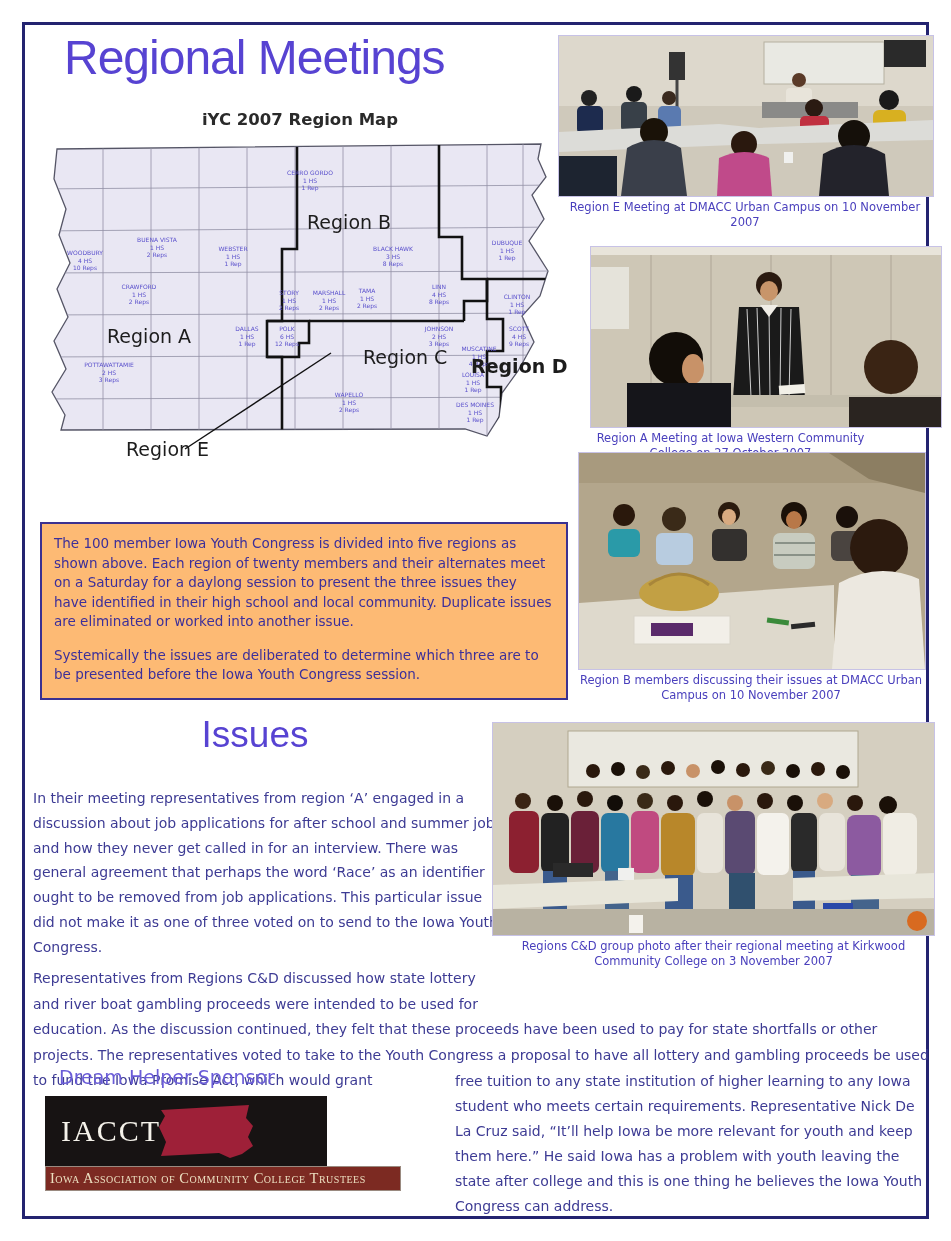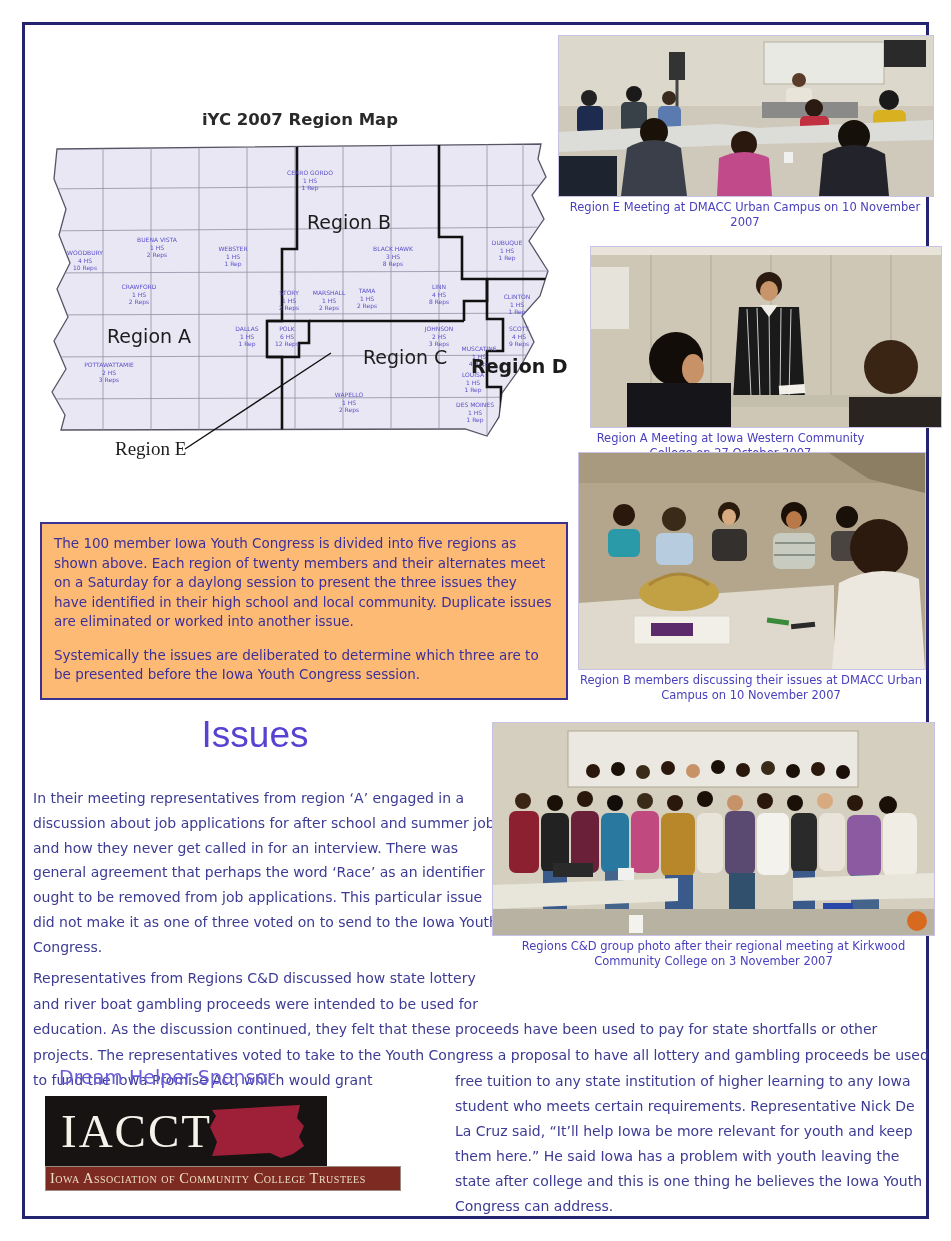--- a/index.html
+++ b/index.html
@@ -32,32 +32,33 @@
                   color:#5743d2;font-family:"Liberation Sans",sans-serif;}
   .para{color:#3d3b94;font-size:14px;}
   #para1{position:absolute;left:33px;top:772px;width:470px;line-height:24.8px;}
   #para2{position:absolute;left:33px;top:952px;width:900px;line-height:25.5px;}
   .cap-spacer{float:right;width:452px;height:26px;}
   #para3{position:absolute;left:455px;top:1055px;width:478px;line-height:25px;}
 
   .sponsor{position:absolute;left:45px;top:1066px;width:400px;}
   .sponsor-heading{color:#6a5cd8;font-size:19px;margin:0 0 8px 14px;}
   .iacct-top{display:flex;align-items:center;background:#171313;width:262px;height:66px;padding:2px 4px 2px 16px;}
-  .iacct-acronym{font-family:"Liberation Serif",serif;font-size:47px;color:#f5f2ea;letter-spacing:2px;line-height:1;}
+  .iacct-acronym{font-family:"Liberation Serif",serif;font-size:30px;color:#f5f2ea;letter-spacing:2px;line-height:1;}
   .iowa-shape{margin-left:-4px;}
   .iacct-banner{width:346px;background:#7c2a22;border:1px solid #9a8a80;color:#ecdfc0;
                 font-family:"Liberation Serif",serif;font-variant:small-caps;font-size:14.5px;
                 letter-spacing:0.5px;padding:3px 4px;margin-top:0px;}
 </style>
 </head>
 <body>
 
 <div id="page">
   <div class="frame"></div>
 
+  <div class="page-title">Regional Meetings</div>
 
   <div class="map-title">iYC 2007 Region Map</div>
 
   <div class="map-wrap">
     <svg width="530" height="352" viewBox="0 0 530 352">
       <defs>
         <clipPath id="iowa">
           <path d="M22,16 L506,11 L503,26 L511,44 L497,62 L509,86 L494,108 L513,138 L505,163 L487,183 L499,209 L483,238 L467,260 L464,284 L452,303 L430,296 L26,297 L30,282 L17,259 L31,236 L19,208 L33,184 L22,156 L35,130 L24,102 L31,76 L19,46 Z"></path>
         </clipPath>
       </defs>
@@ -153,21 +154,21 @@
 2 Reps</div>
         <div class="county" style="left: 440px; top: 268px;">DES MOINES
 1 HS
 1 Rep</div>
       </div>
     <div>
         <div class="region-label" style="left: 72px; top: 192px;">Region A</div>
         <div class="region-label" style="left: 272px; top: 78px;">Region B</div>
         <div class="region-label" style="left: 328px; top: 213px;">Region C</div>
         <div class="region-label" style="left: 436px; top: 222px; font-weight: bold;">Region D</div>
-        <div class="region-label" style="left: 80px; top: 305px; font-family: Liberation Serif, serif;">Region E</div>
+        <div class="region-label" style="left: 91px; top: 305px;">Region E</div>
       </div>
   </div>
 
   <div class="intro-box">
     <p>The 100 member Iowa Youth Congress is divided into five regions as shown above. Each region of twenty members and their alternates meet on a Saturday for a daylong session to present the three issues they have identified in their high school and local community. Duplicate issues are eliminated or worked into another issue.</p>
     <p>Systemically the issues are deliberated to determine which three are to be presented before the Iowa Youth Congress session.</p>
   </div>
 
   <div class="photo" style="left:558px;top:35px;width:374px;">
     <svg class="img" width="374" height="160" viewBox="0 0 374 160">

